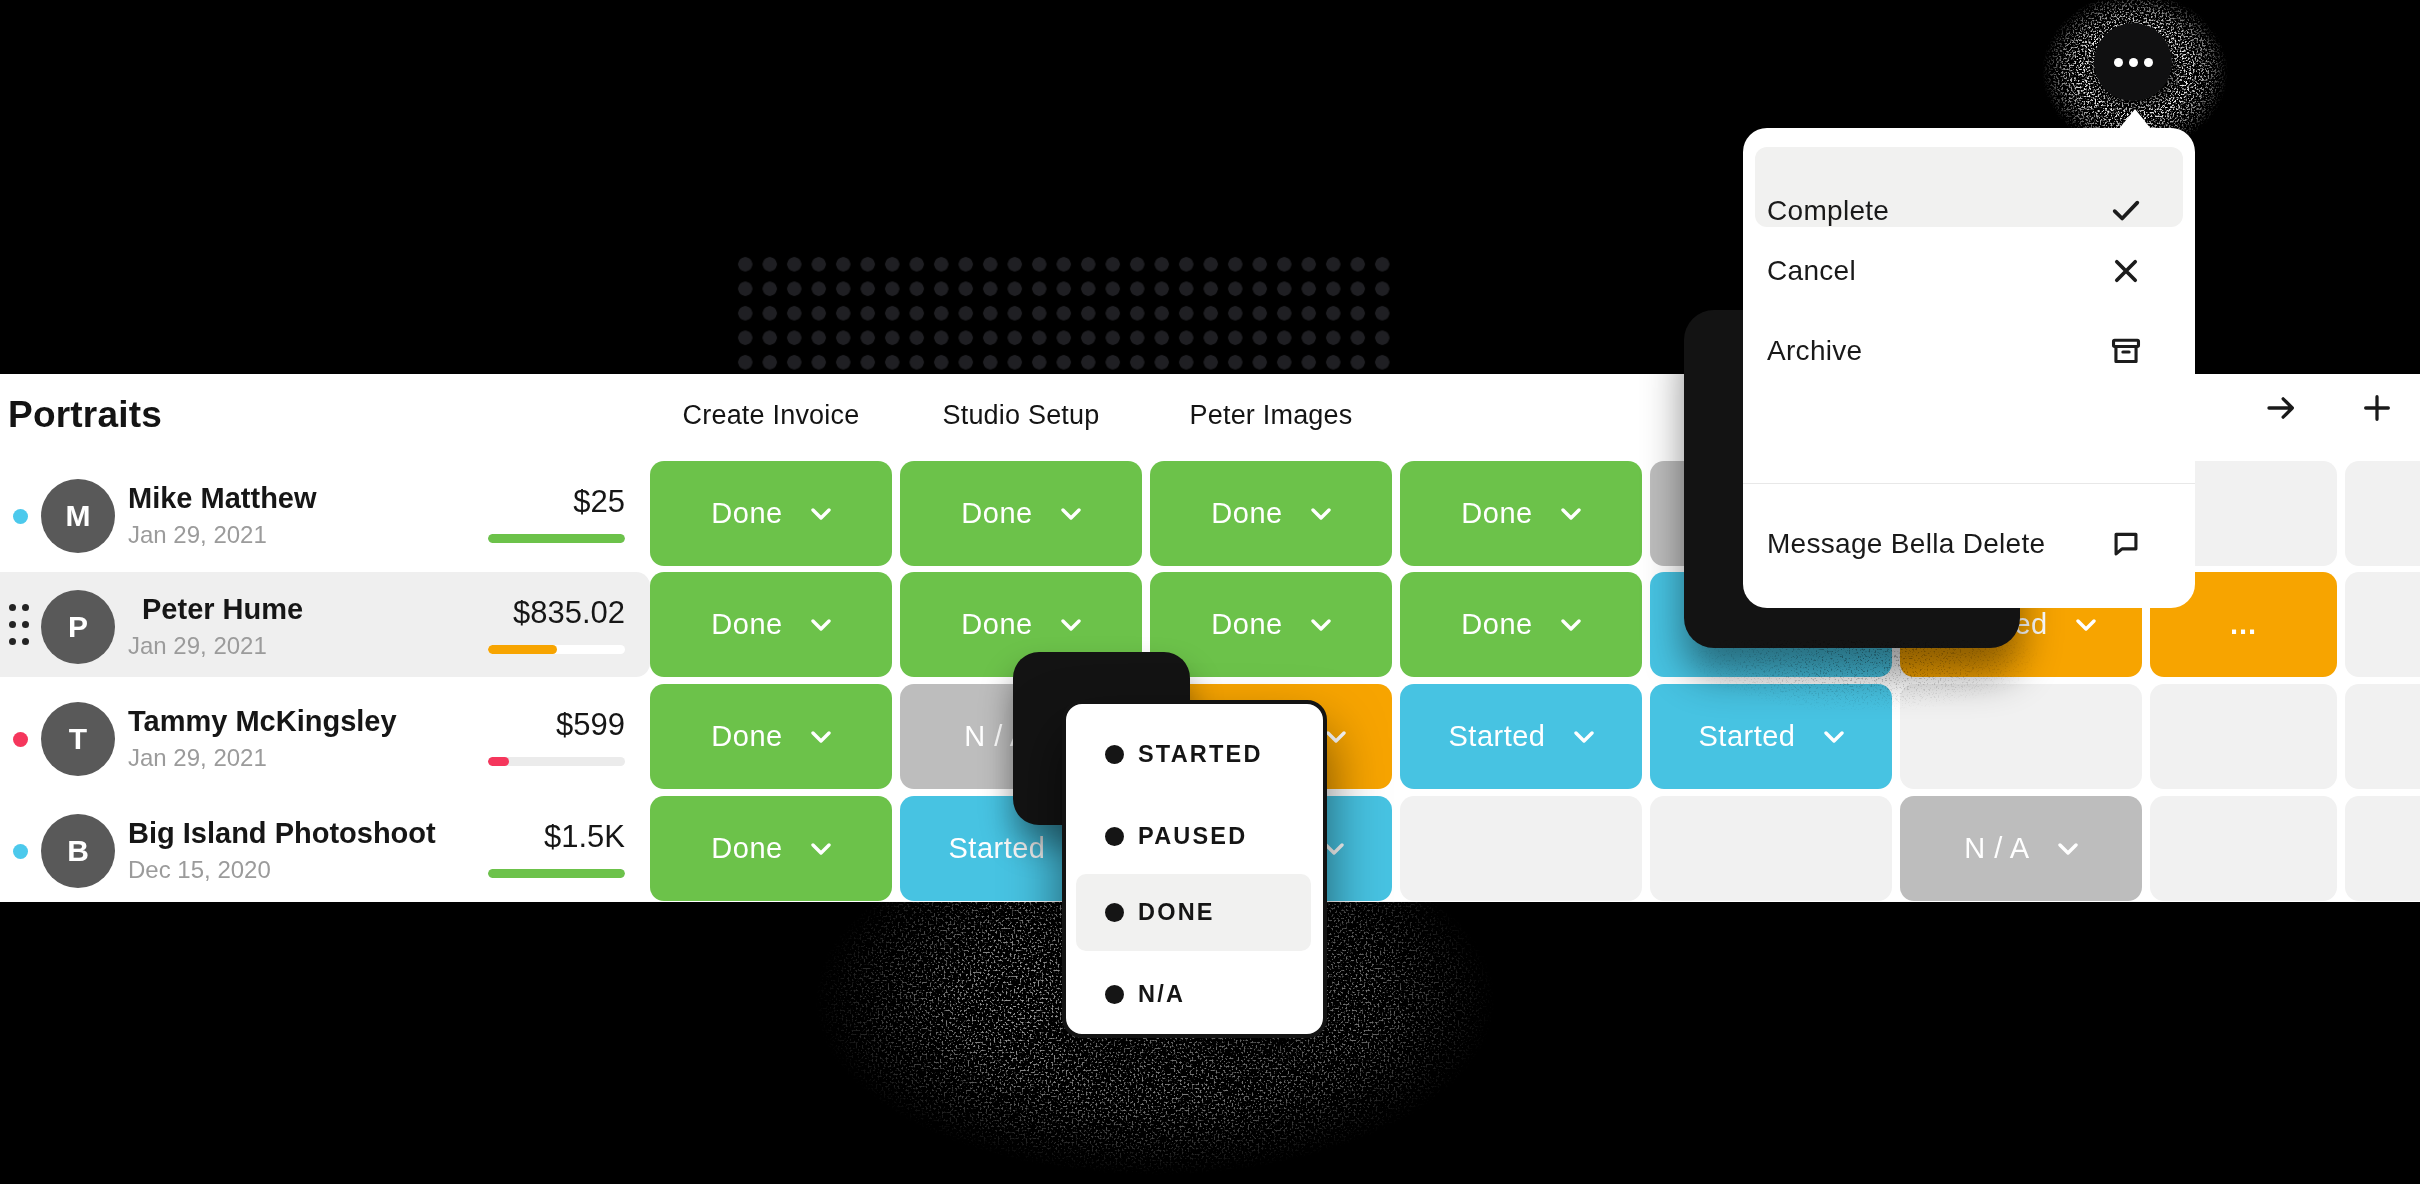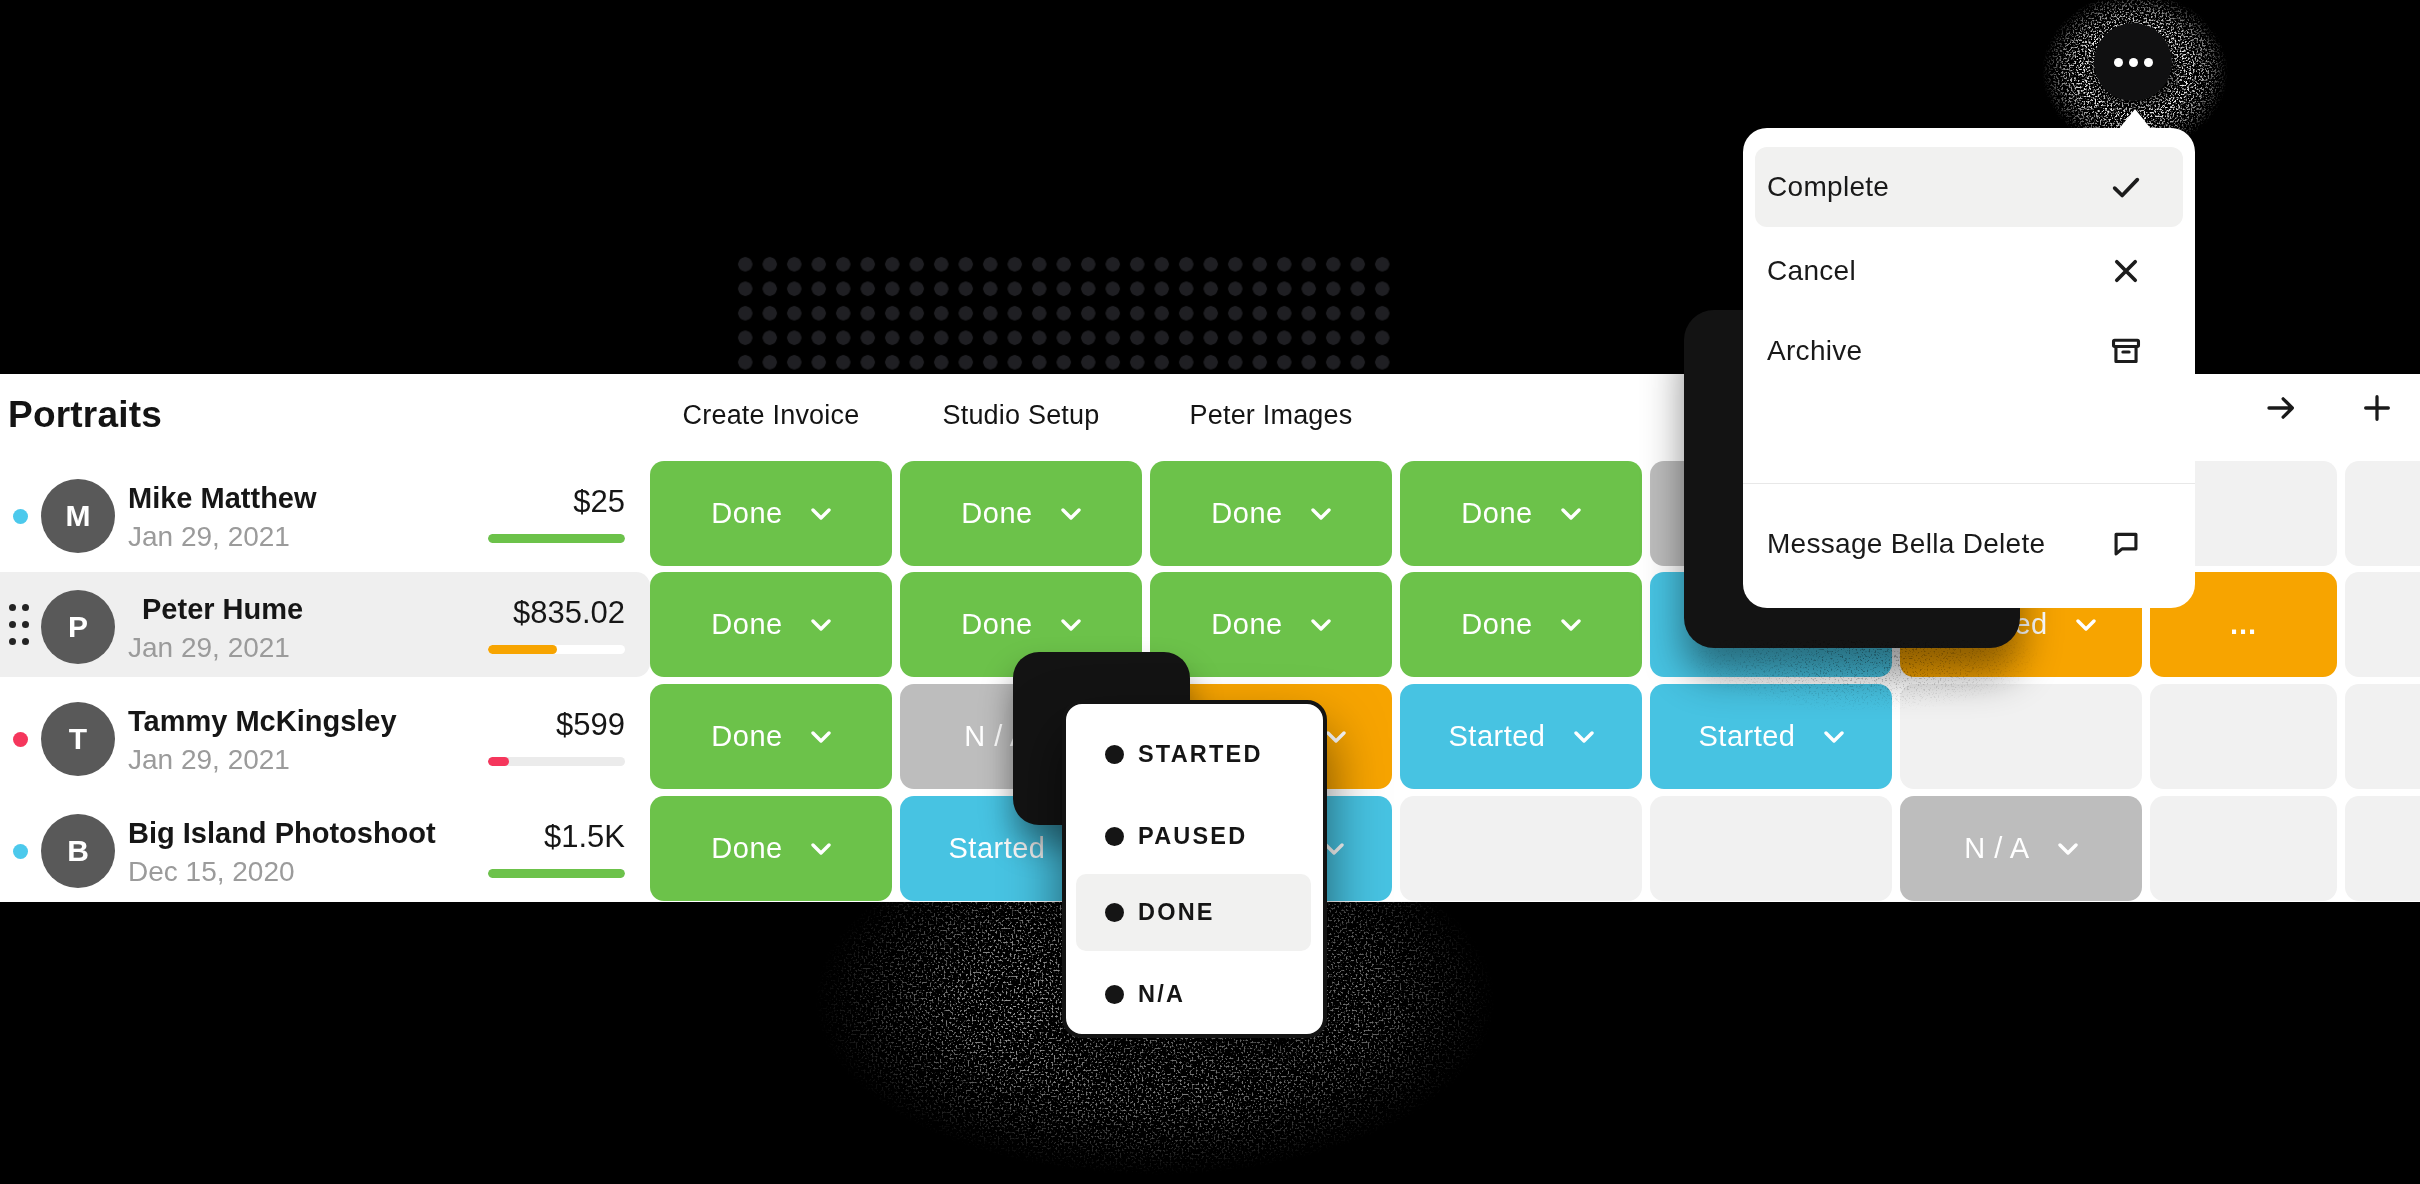--- a/index.html
+++ b/index.html
@@ -25,21 +25,21 @@
     font-size:27px;font-weight:500;color:#141414;letter-spacing:.2px;}
 
   .hdr-icon{z-index:3;width:38px;height:38px;display:flex;align-items:center;justify-content:center;cursor:pointer;}
 
   .row-highlight{background:var(--c-rowHighlight);border-radius:0 14px 14px 0;z-index:2;}
 
   .dot{width:15px;height:15px;border-radius:50%;z-index:3;}
   .avatar{width:74px;height:74px;border-radius:50%;background:var(--c-avatar);z-index:3;
     display:flex;align-items:center;justify-content:center;color:#fff;font-size:30px;font-weight:700;}
   .name{font-size:29px;font-weight:600;color:#161616;z-index:3;white-space:nowrap;}
-  .date{font-size:28px;font-weight:400;color:var(--c-textGray);z-index:3;white-space:nowrap;}
+  .date{font-size:24px;font-weight:400;color:var(--c-textGray);z-index:3;white-space:nowrap;}
   .amount{width:205px;text-align:right;font-size:31px;font-weight:500;color:#161616;z-index:3;}
   .bar{width:137px;height:9px;border-radius:5px;overflow:hidden;z-index:3;}
   .bar .fill{height:100%;border-radius:5px;}
 
   .cells{left:650px;height:105px;display:grid;z-index:3;
     grid-template-columns:242px 242px 242px 242px 242px 242px 187px 242px;gap:8px;}
   .cell{border-radius:14px;display:flex;align-items:center;justify-content:center;gap:28px;cursor:pointer;}
   .cell-label{color:#fff;font-size:29px;font-weight:500;letter-spacing:.5px;}
   .v-done{background:var(--c-green);}
   .v-started{background:var(--c-cyan);}
@@ -382,21 +382,21 @@
       <span class="lbl">DONE</span>
     </div>
   <div class="st-item" style="top:252px;">
       <span class="bullet"></span>
       <span class="lbl">N/A</span>
     </div>
 </div>
 
 <div class="abs ctx-notch"></div>
 <div class="abs ctx-menu">
-  <div class="ctx-item hl" style="top:19px;">
+  <div class="ctx-item hl" style="top:19px;align-items:flex-end;">
     <span class="lbl">Complete</span>
     <span class="ic">
         <svg width="34" height="34" viewBox="0 0 24 24" fill="none" stroke="#1c1c1c" stroke-width="2.6" stroke-linecap="round" stroke-linejoin="round">
           <path d="M4 12.8 9.3 18 20 6.8"></path>
         </svg>
       </span>
   </div>
   <div class="ctx-item" style="top:103px;">
     <span class="lbl">Cancel</span>
     <span class="ic">

